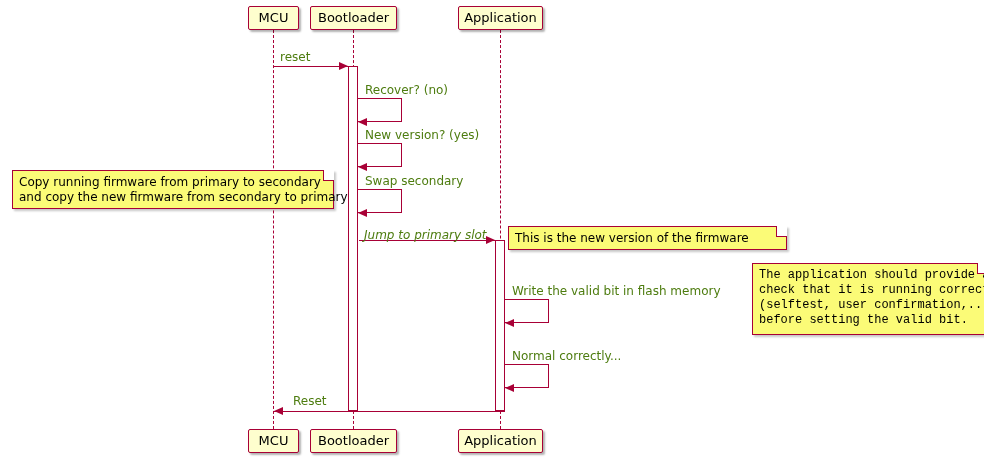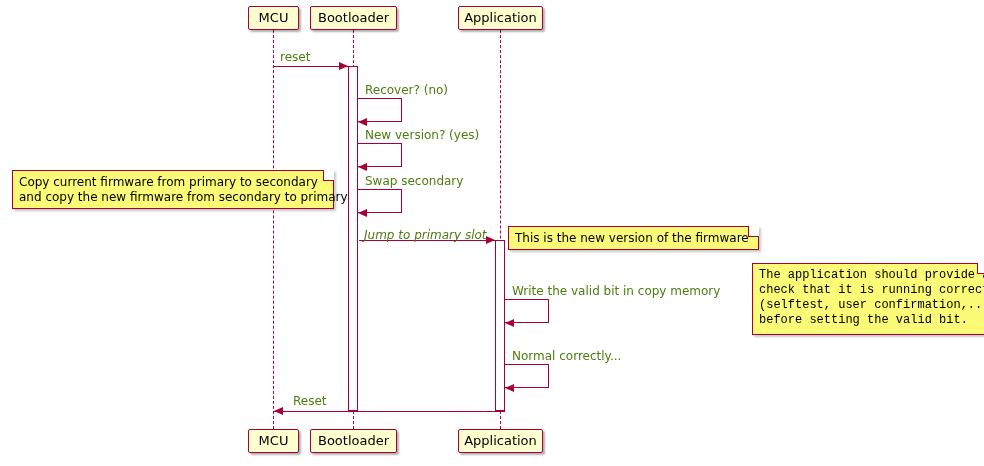--- a/index.html
+++ b/index.html
@@ -136,33 +136,33 @@
   <div class="self-msg" style="left:358px; top:189px; width:44px; height:24px;"></div>
   <div class="arrow-left" style="left:358px; top:209px;"></div>
   <div class="msg-label" style="left:365px; top:174px;">Swap secondary</div>
 
   <div class="msg-line" style="left:359px; top:240px; width:136px;"></div>
   <div class="arrow-right" style="left:486px; top:236px;"></div>
   <div class="msg-label" style="left:364px; top:228px;font-style:italic;">Jump to primary slot</div>
 
   <div class="self-msg" style="left:505px; top:299px; width:44px; height:24px;"></div>
   <div class="arrow-left" style="left:505px; top:319px;"></div>
-  <div class="msg-label" style="left:512px; top:284px;">Write the valid bit in copy memory</div>
+  <div class="msg-label" style="left:512px; top:284px;">Write the valid bit in flash memory</div>
 
   <div class="self-msg" style="left:505px; top:364px; width:44px; height:24px;"></div>
   <div class="arrow-left" style="left:505px; top:384px;"></div>
   <div class="msg-label" style="left:512px; top:349px;">Normal correctly...</div>
 
   <div class="msg-line" style="left:274px; top:411px; width:231px;"></div>
   <div class="arrow-left" style="left:274px; top:407px;"></div>
   <div class="msg-label" style="left:293px; top:394px;">Reset</div>
 
-  <div class="note" style="left:12px; top:170px; width:322px; height:39px;">Copy current firmware from primary to secondary
+  <div class="note" style="left:12px; top:170px; width:322px; height:39px;">Copy running firmware from primary to secondary
 and copy the new firmware from secondary to primary</div>
 
-  <div class="note" style="left:508px; top:226px; width:251px; height:24px;">This is the new version of the firmware</div>
+  <div class="note" style="left:508px; top:226px; width:279px; height:24px;">This is the new version of the firmware</div>
 
   <div class="note" style="left:752px; top:263px; width:236px; height:72px;font-family:Liberation Mono, monospace;">The application should provide a way to
 check that it is running correctly
 (selftest, user confirmation,...)
 before setting the valid bit.</div>
 
 </div>
 
 </body></html>

